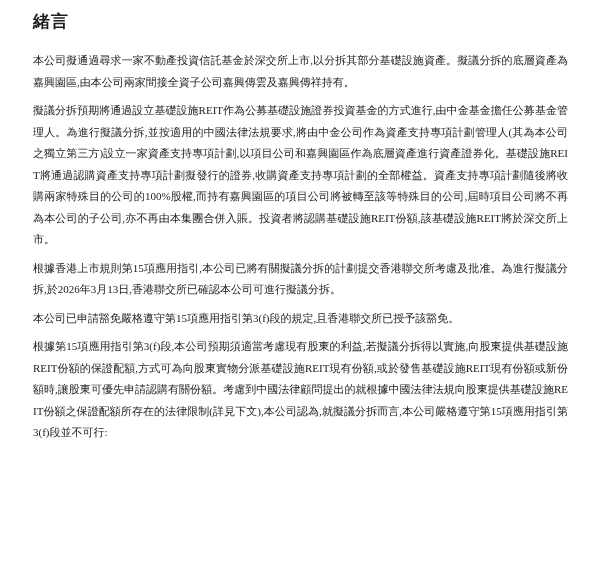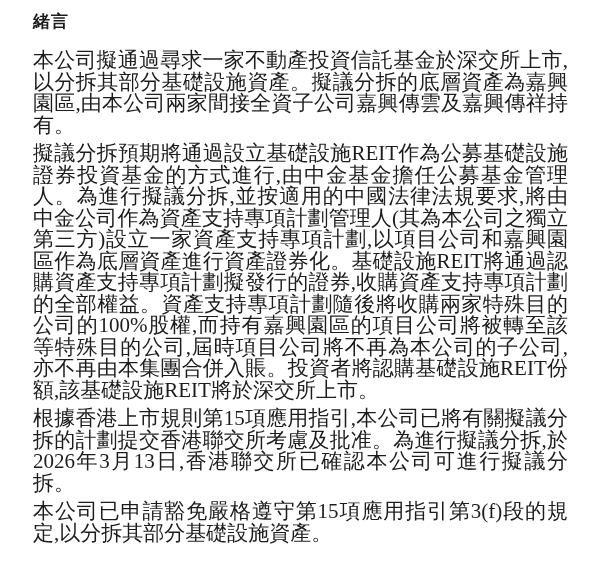--- a/index.html
+++ b/index.html
@@ -22,21 +22,21 @@
     color: #1c1c1c;
   }
   .heading {
     font-size: 17px;
     font-weight: bold;
     line-height: 22px;
     letter-spacing: 1px;
     margin: 0 0 17px 0;
   }
   .para {
-    font-size: 21px;
+    font-size: 11px;
     line-height: 21.5px;
     margin: 0 0 7px 0;
     text-align: justify;
     text-justify: inter-ideograph;
     word-break: break-all;
   }
   .para:last-child {
     margin-bottom: 0;
   }
 </style>
@@ -45,15 +45,16 @@
 
 <div class="page">
   <h1 class="heading">緒言</h1>
 
   <p class="para">本公司擬通過尋求一家不動產投資信託基金於深交所上市,以分拆其部分基礎設施資產。擬議分拆的底層資產為嘉興園區,由本公司兩家間接全資子公司嘉興傳雲及嘉興傳祥持有。</p>
 
   <p class="para">擬議分拆預期將通過設立基礎設施REIT作為公募基礎設施證券投資基金的方式進行,由中金基金擔任公募基金管理人。為進行擬議分拆,並按適用的中國法律法規要求,將由中金公司作為資產支持專項計劃管理人(其為本公司之獨立第三方)設立一家資產支持專項計劃,以項目公司和嘉興園區作為底層資產進行資產證券化。基礎設施REIT將通過認購資產支持專項計劃擬發行的證券,收購資產支持專項計劃的全部權益。資產支持專項計劃隨後將收購兩家特殊目的公司的100%股權,而持有嘉興園區的項目公司將被轉至該等特殊目的公司,屆時項目公司將不再為本公司的子公司,亦不再由本集團合併入賬。投資者將認購基礎設施REIT份額,該基礎設施REIT將於深交所上市。</p>
 
   <p class="para">根據香港上市規則第15項應用指引,本公司已將有關擬議分拆的計劃提交香港聯交所考慮及批准。為進行擬議分拆,於2026年3月13日,香港聯交所已確認本公司可進行擬議分拆。</p>
 
-  <p class="para">本公司已申請豁免嚴格遵守第15項應用指引第3(f)段的規定,以分拆其部分基礎設施資產。</p>
+  <p class="para">本公司已申請豁免嚴格遵守第15項應用指引第3(f)段的規定,且香港聯交所已授予該豁免。</p>
 
+  <p class="para">根據第15項應用指引第3(f)段,本公司預期須適當考慮現有股東的利益,若擬議分拆得以實施,向股東提供基礎設施REIT份額的保證配額,方式可為向股東實物分派基礎設施REIT現有份額,或於發售基礎設施REIT現有份額或新份額時,讓股東可優先申請認購有關份額。考慮到中國法律顧問提出的就根據中國法律法規向股東提供基礎設施REIT份額之保證配額所存在的法律限制(詳見下文),本公司認為,就擬議分拆而言,本公司嚴格遵守第15項應用指引第3(f)段並不可行:</p>
 </div>
 
 </body></html>

